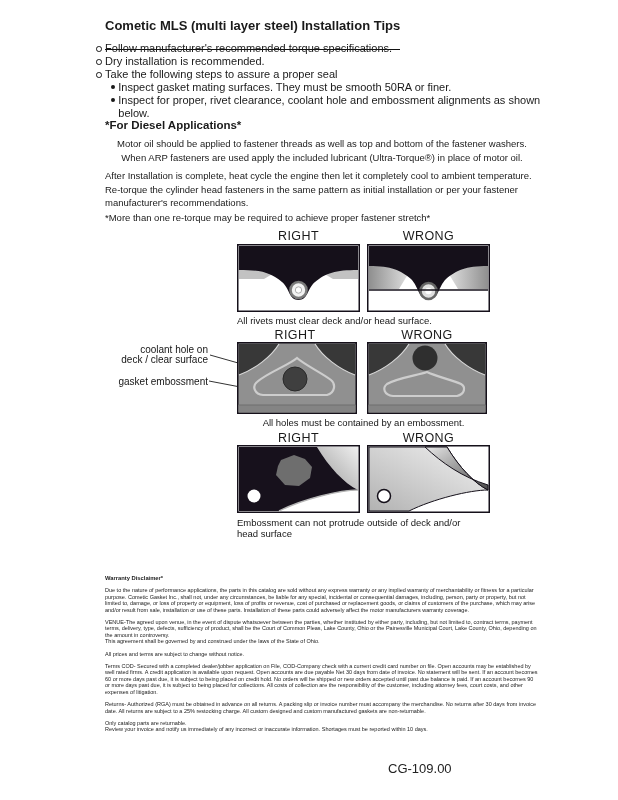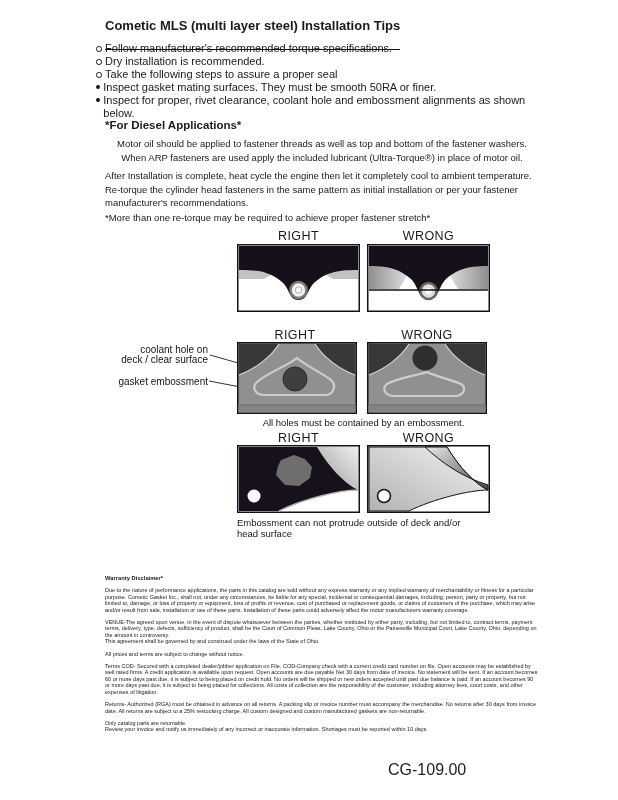--- a/index.html
+++ b/index.html
@@ -13,21 +13,21 @@
     left:105px; top:18px; font-size:13px; font-weight:700;
     border-bottom:1.6px solid #111; padding-bottom:16px; display:inline-block;
   }
 
   .bullets { left:96px; top:42px; width:455px; font-size:11px; line-height:13px; }
   .bullet-row { display:flex; align-items:flex-start; }
   .marker-hollow {
     flex:0 0 auto; width:3.6px; height:3.6px; border:0.9px solid #1a1a1a;
     border-radius:50%; margin:4.2px 3.5px 0 0;
   }
-  .sub { }
+  .sub { margin-left:15px; }
   .marker-solid {
     flex:0 0 auto; width:3.8px; height:3.8px; background:#1a1a1a;
     border-radius:50%; margin:4.2px 3.5px 0 0;
   }
 
   .diesel-h { left:105px; top:119px; font-size:11.5px; font-weight:700; }
   .body-p { left:105px; width:434px; font-size:9.5px; line-height:13.5px; }
   .p1 { top:137px;text-align:center; }
   .p2 { top:169px; }
   .note { top:211px; }
@@ -37,21 +37,21 @@
   .fig-box svg, .fig-box2 svg { display:block; width:100%; height:100%; }
   .fig-box2 { width:120px; height:72px; }
   .caption { font-size:9.5px; line-height:11px; color:#161616; }
 
   .ann { font-size:10px; line-height:10px; text-align:right; color:#161616; }
 
   .legal { left:105px; top:575px; width:434px; font-size:5.5px; line-height:6.4px; color:#222; }
   .legal-h { font-weight:700; font-size:5.8px; margin:0 0 6px 0; }
   .legal p { margin:0 0 6px 0; white-space:pre-line; }
 
-  .code { left:388px; top:761px; font-size:16px; color:#222; }
+  .code { left:388px; top:761px; font-size:13px; color:#222; }
 </style>
 </head>
 <body>
 
 <div class="page">
 
   <div class="abs title">Cometic MLS (multi layer steel) Installation Tips</div>
 
   <div class="abs bullets">
     <div class="bullet-row">
@@ -110,20 +110,21 @@
       <rect x="0.75" y="0.75" width="121.5" height="66.5" fill="#ffffff" stroke="#15101a" stroke-width="1.5"></rect>
       <polygon points="2,22 46,22 32,45 2,45" fill="url(#wg1)"></polygon>
       <polygon points="121,22 77,22 91,45 121,45" fill="url(#wg2)"></polygon>
       <path d="M2,2 H121 V22 C 98,22 90,26 79,35 C 71,43 72,55 61.5,55 C 51,55 52,43 44,35 C 33,26 25,22 2,22 Z" fill="#15101a"></path>
       <circle cx="61.5" cy="47" r="8" fill="#e0e0e0" stroke="#666666" stroke-width="2.6"></circle>
       <circle cx="61.5" cy="47" r="3.2" fill="#ffffff"></circle>
       <line x1="2" y1="46" x2="121" y2="46" stroke="#15101a" stroke-width="1.3"></line>
     </svg>
   </div>
 
+  <div class="abs caption" style="left:237px; top:315px;">All rivets must clear deck and/or head surface.</div>
 
   <div class="abs fig-label" style="left:235px; top:328px; width:120px;">RIGHT</div>
   <div class="abs fig-label" style="left:367px; top:328px; width:120px;">WRONG</div>
 
   <div class="abs ann" style="left:108px; top:345px; width:100px;">
     <div>coolant hole on</div>
     <div>deck / clear surface</div>
   </div>
   <div class="abs ann" style="left:95px; top:377px; width:113px;">gasket embossment</div>
 

